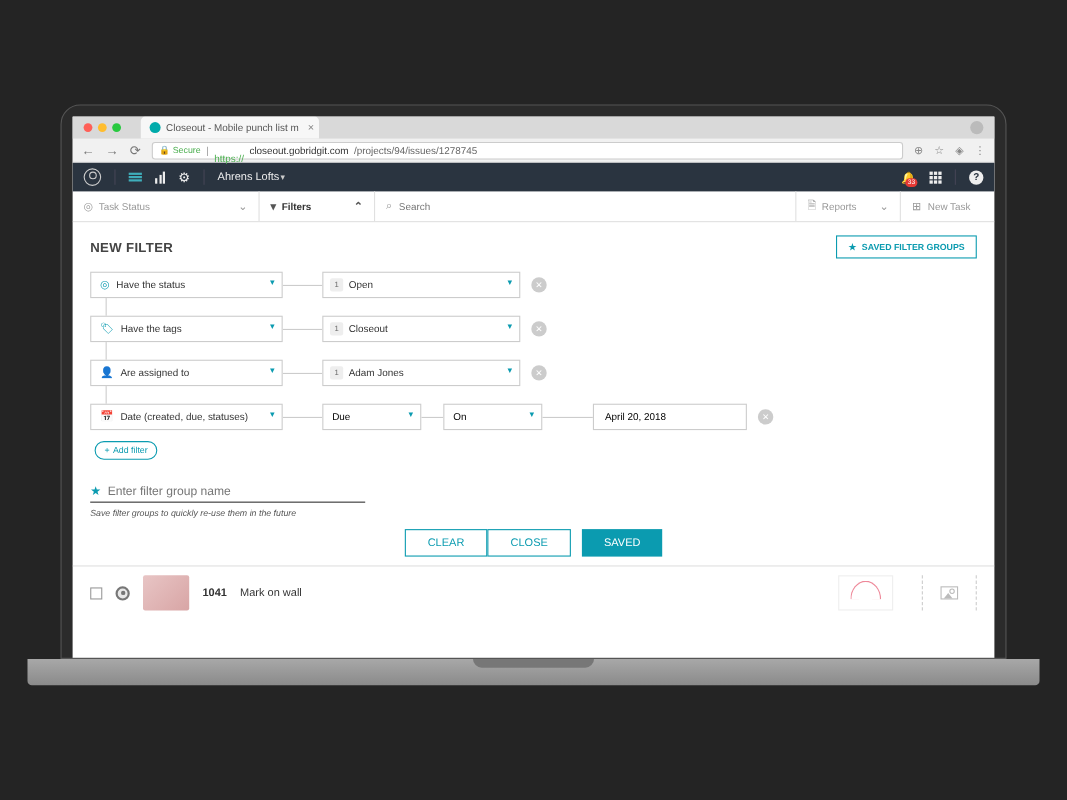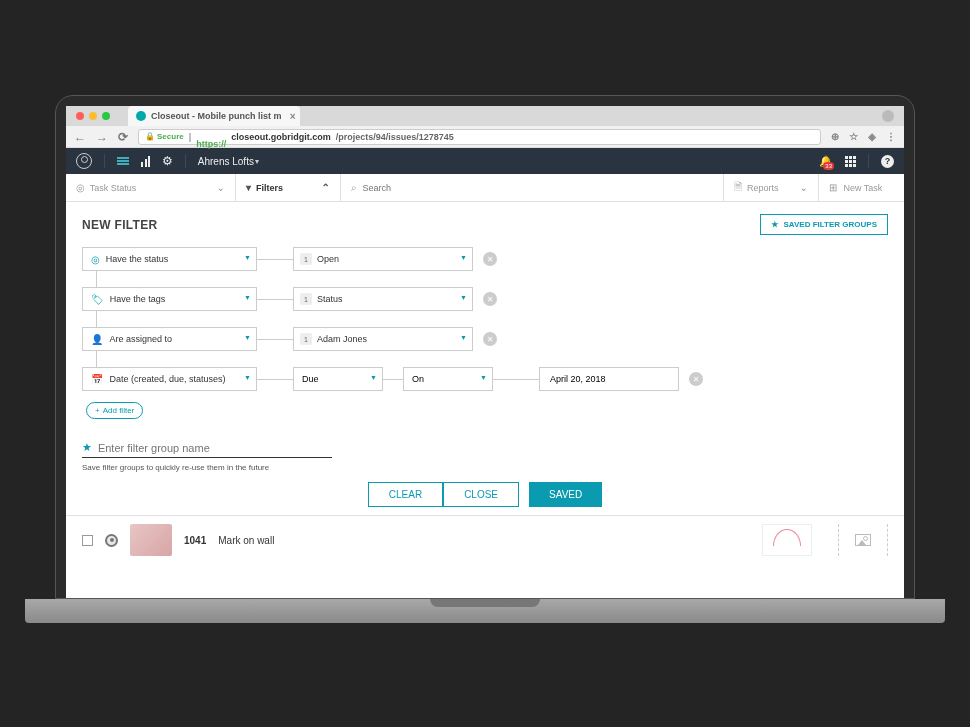--- a/index.html
+++ b/index.html
@@ -5,21 +5,21 @@
   * { box-sizing: border-box; margin: 0; padding: 0; font-family: Arial, Helvetica, sans-serif; }
   body { background: #242424; display: flex; align-items: flex-start; justify-content: center; min-height: 727px; }
   
   .laptop-wrapper { width: 860px; margin-top: 95px; }
   .laptop-frame { background: #2b2b2b; border-radius: 18px 18px 0 0; padding: 10px 10px 0 10px; border: 1px solid #555; position: relative; }
   .screen { background: #fff; height: 492px; overflow: hidden; position: relative; }
   .laptop-base { height: 24px; background: linear-gradient(#a8a8a8,#8a8a8a); border-radius: 0 0 4px 4px; position: relative; margin: 0 -30px; }
   .laptop-notch { position: absolute; top:0; left:50%; transform:translateX(-50%); width:110px; height:8px; background:#777; border-radius: 0 0 8px 8px; }
 
   
-  .chrome { background:#f1f1f1;font-weight:bold; }
+  .chrome { background:#f1f1f1; }
   .tabbar { display:flex; align-items:center; height:20px; background:#d9d9d9; position:relative; }
   .traffic { display:flex; gap:5px; padding-left:10px; }
   .dot { width:8px; height:8px; border-radius:50%; }
   .t-red { background:#ff5f57; } .t-yel { background:#ffbd2e; } .t-grn { background:#28c940; }
   .tab { background:#f7f7f7; height:20px; display:flex; align-items:center; padding:0 18px 0 8px; margin-left:18px; border-radius:4px 4px 0 0; font-size:9px; color:#555; position:relative; gap:5px; }
   .tab-favicon { width:10px; height:10px; border-radius:50%; background:conic-gradient(#0aa 0 360deg); }
   .tab-close { position:absolute; right:4px; font-size:10px; color:#888; }
   .prof-icon { position:absolute; right:10px; width:12px; height:12px; border-radius:50%; background:#bbb; }
 
   .addrbar { display:flex; align-items:center; height:22px; padding:0 8px; gap:10px; border-bottom:1px solid #ddd; }
@@ -80,21 +80,21 @@
   .count-b { background:#eee; width:12px; height:12px; display:inline-flex; align-items:center; justify-content:center; font-size:7px; color:#666; margin-right:5px; border-radius:2px; }
   .hconn { width:36px; height:1px; background:#ccc; }
   .hconn-s { width:20px; height:1px; background:#ccc; }
   .xbtn { width:14px; height:14px; border-radius:50%; background:#ccc; margin-left:10px; color:#fff; font-size:8px; display:flex; align-items:center; justify-content:center; cursor:pointer; }
 
   .addf { border:1px solid #0b9bb0; color:#0b9bb0; background:#fff; font-size:8px; padding:3px 8px; border-radius:10px; display:inline-flex; align-items:center; gap:3px; cursor:pointer; margin-top:-6px; margin-left:4px; }
 
   .group-name-row { margin-top:22px; border-bottom:1px solid #333; width:250px; display:flex; align-items:center; gap:6px; padding-bottom:3px; }
   .star-o { color:#0b9bb0; font-size:11px; }
   .gn-input { border:none; outline:none; font-size:11px; color:#777; width:220px; background:transparent; }
-  .hint { font-size:8px; color:#555; margin-top:5px; }
+  .hint { font-size:8px; font-style:italic; color:#555; margin-top:5px; }
 
   .btn-row { display:flex; justify-content:center; margin-top:10px; align-items:center; }
   .btn { font-size:10px; padding:6px 20px; cursor:pointer; }
   .btn-outline { border:1px solid #0b9bb0; color:#0b9bb0; background:#fff; }
   .btn-primary { border:none; background:#0b9bb0; color:#fff; }
   .btn-gap { display:flex; gap:10px; }
 
   .task-row { border-top:1px solid #e0e0e0; padding:8px 16px; display:flex; align-items:center; gap:12px; }
   .chk { width:11px; height:11px; border:1px solid #999; }
   .stat-c { width:13px; height:13px; border:2px solid #777; border-radius:50%; background:#e8e8e8; position:relative; }
@@ -247,21 +247,21 @@
           <div class="frow">
             <span class="connector-v"></span>
             <div class="fbox fbox-main">
               <span class="ico-c">🏷</span>
               <span>Have the tags</span>
               <span class="dd">▼</span>
             </div>
             <span class="hconn"></span>
             <div class="fbox fbox-val">
               <span class="count-b">1</span>
-              <span>Status</span>
+              <span>Closeout</span>
               <span class="dd">▼</span>
             </div>
             <span class="xbtn">✕</span>
           </div>
           
           <div class="frow">
             <span class="connector-v"></span>
             <div class="fbox fbox-main">
               <span class="ico-c">👤</span>
               <span>Are assigned to</span>

